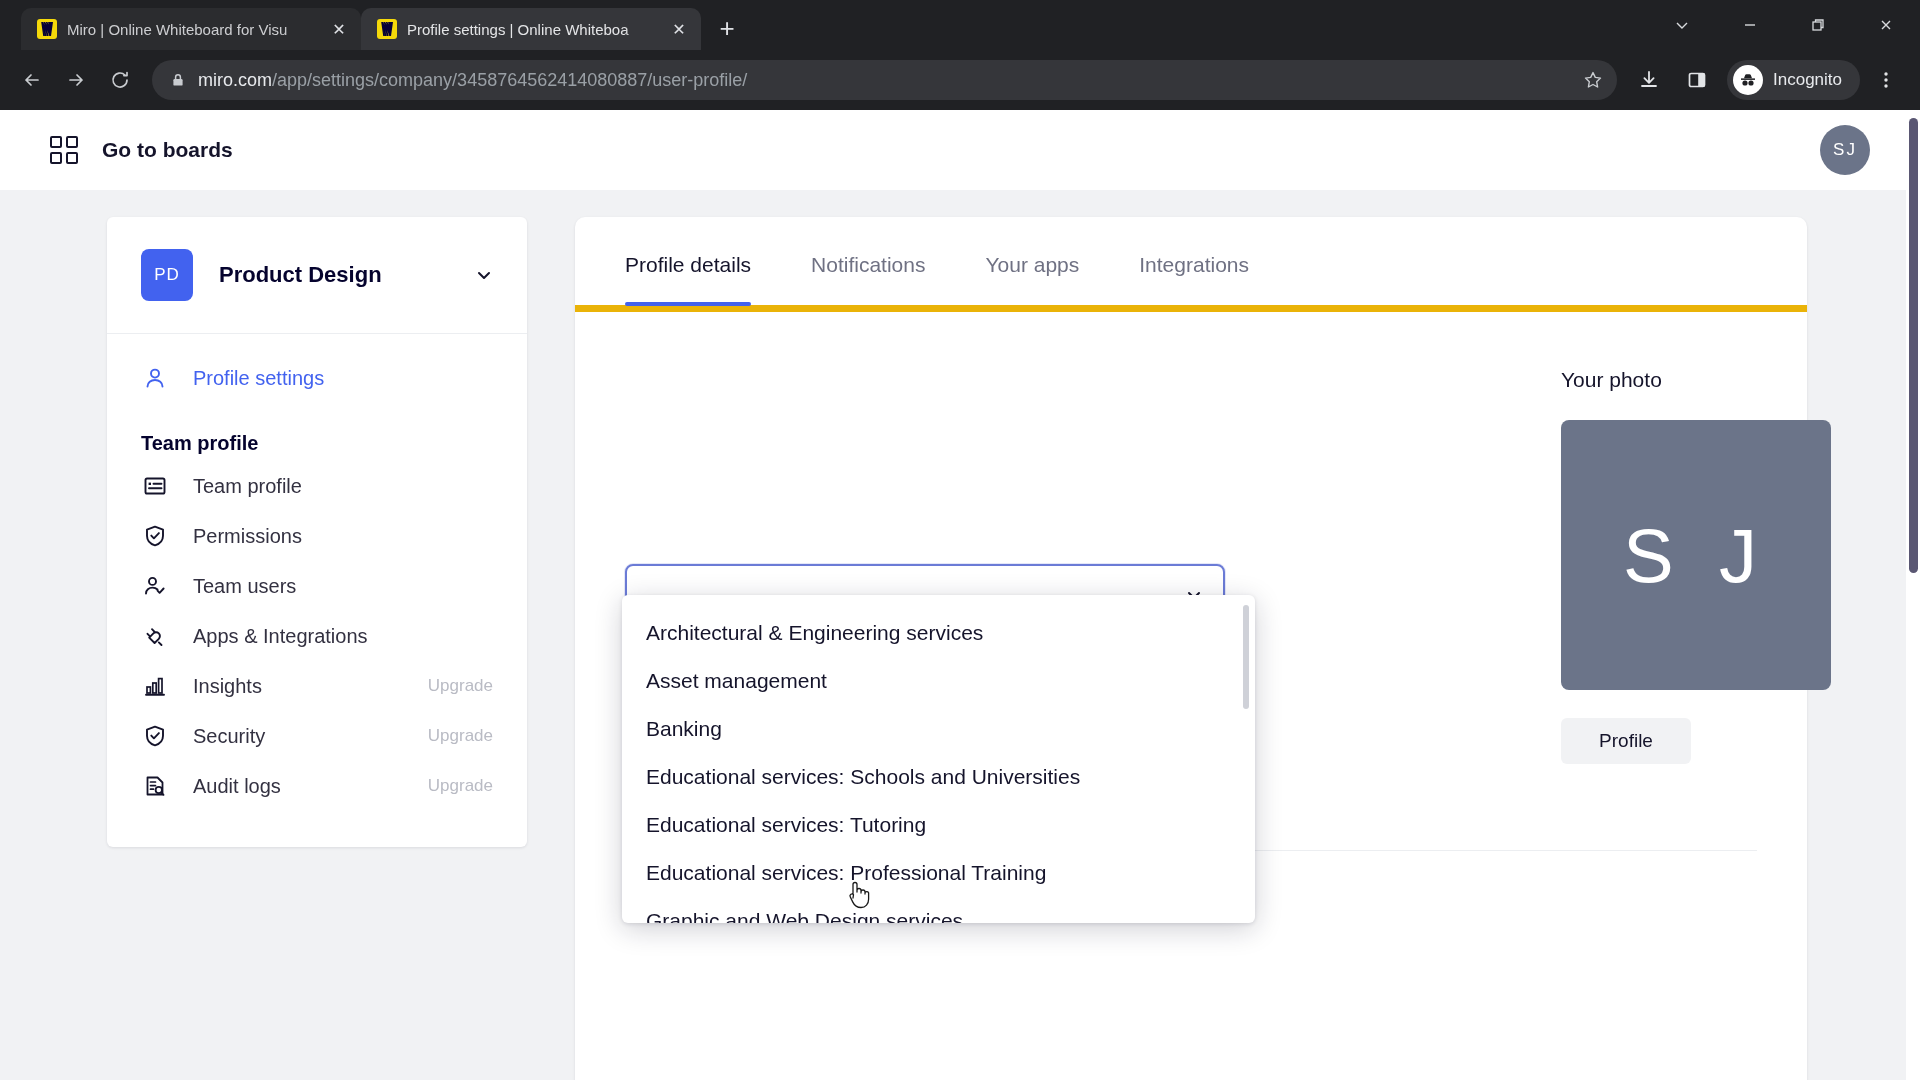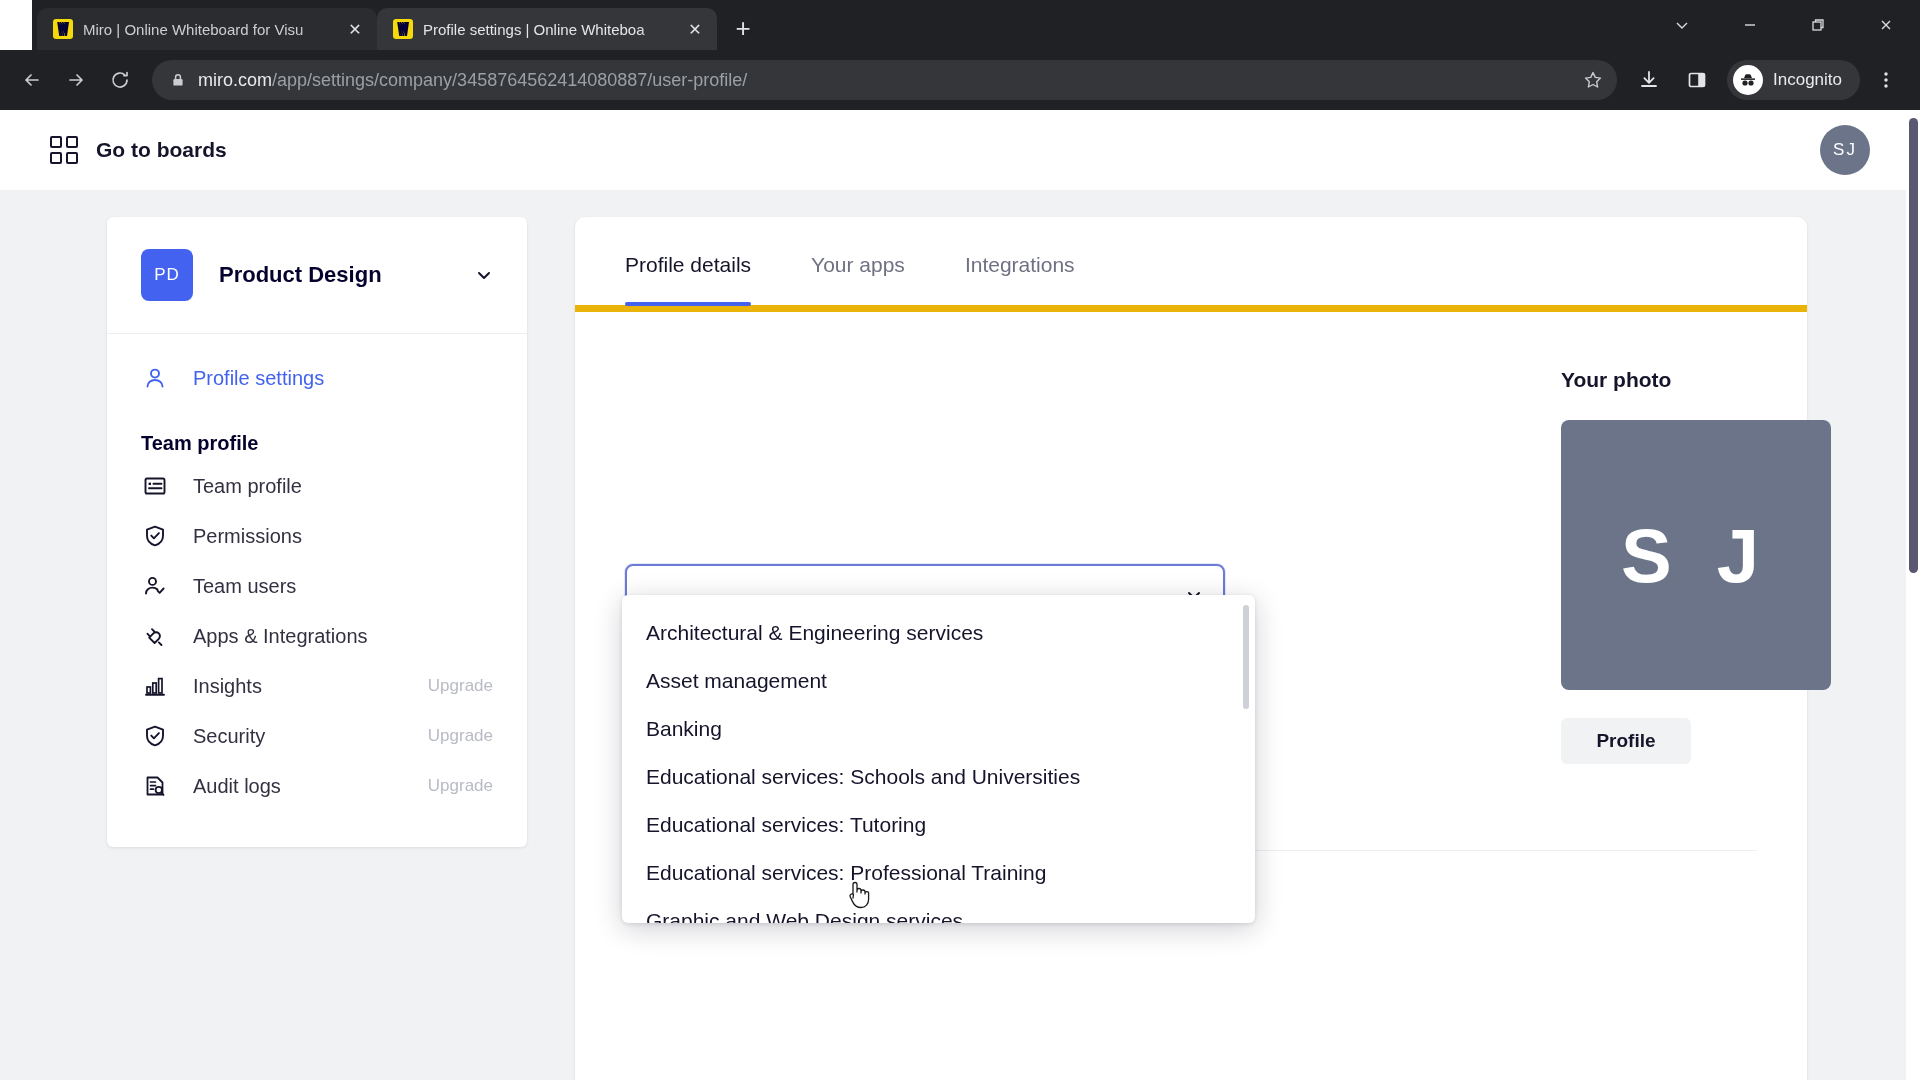--- a/index.html
+++ b/index.html
@@ -8,23 +8,22 @@
     overflow: hidden;
     font-family: "Liberation Sans", sans-serif;
     background: #ffffff;
   }
 
   
   .browser { width: 1920px; height: 1080px; position: relative; background: #fff; }
 
   .tabstrip {
     height: 50px; background: #202124;
-    display: flex; align-items: flex-end; padding-left: 5px;
+    display: flex; align-items: flex-end; padding-left: 21px;
     position: relative;
-    margin-left: 32px;
   }
   .tab {
     height: 42px; width: 340px;
     display: flex; align-items: center; gap: 10px;
     padding: 0 12px 0 16px;
     border-radius: 10px 10px 0 0;
     color: #c9ccd0; font-size: 15px;
     background: #35363a;
     position: relative;
   }
@@ -94,21 +93,21 @@
 
   
   .page {
     position: absolute; top: 110px; left: 0; right: 0; bottom: 0;
     background: #f1f2f4; overflow: hidden;
   }
   .app-header {
     height: 80px; background: #fff; display: flex; align-items: center;
     padding: 0 50px 0 50px; justify-content: space-between;
   }
-  .brand { display: flex; align-items: center; gap: 18px; }
+  .brand { display: flex; align-items: center; gap: 24px; }
   .brand-label { font-size: 21px; font-weight: 700; color: #15142b; }
   .grid-icon { display: grid; grid-template-columns: 12px 12px; grid-gap: 4px; }
   .grid-icon i { width: 12px; height: 12px; border: 2.2px solid #15142b; border-radius: 2px; display:block;}
   .avatar-round {
     width: 50px; height: 50px; border-radius: 50%; background: #6b7489;
     color: #fff; display: flex; align-items: center; justify-content: center;
     font-size: 17px; letter-spacing: 2px;
   }
 
   .content {
@@ -174,21 +173,21 @@
   .form { padding: 56px 50px 0 50px; display: flex; gap: 60px; }
   .form-left { width: 600px; }
   .field-label { font-size: 20px; color: #15142b; margin-bottom: 10px; }
   .select-box {
     width: 600px; height: 62px; border: 1px solid #cfd2dd; border-radius: 8px;
     display: flex; align-items: center; padding: 0 20px; justify-content: space-between;
     font-size: 21px; color: #15142b; background: #fff;
   }
   .select-box.focused { border: 2px solid #6b7bd6; box-shadow: 0 0 0 1px rgba(107,123,214,.18); }
   .select-box .caret { color: #15142b; display: flex; align-items: center; }
-  .form-right { width: 320px; padding-left: 10px; font-weight: bold; }
+  .form-right { width: 320px; padding-left: 10px; }
   .photo-title { font-size: 21px; color: #15142b; margin-bottom: 28px; }
   .photo-box {
     width: 270px; height: 270px; border-radius: 8px; background: #6b7489;
     color: #fff; font-size: 76px; letter-spacing: 12px;
     display: flex; align-items: center; justify-content: center;
   }
   .upload-btn {
     margin-top: 28px; width: 130px; height: 46px; background: #f1f2f4;
     border-radius: 6px; display: flex; align-items: center; justify-content: center;
     font-size: 19px; color: #15142b;
@@ -469,20 +468,21 @@
               </svg>
           </span>
           <span class="lbl">Audit logs</span>
           <span class="upgrade">Upgrade</span>
         </div>
       </div>
 
       <div class="main">
         <div class="tabs">
           <div class="tab-item active">Profile details</div>
+          <div class="tab-item">Notifications</div>
           <div class="tab-item">Your apps</div>
           <div class="tab-item">Integrations</div>
         </div>
 
         <div class="form">
           <div class="form-left">
             <div style="height:196px"></div>
             <div class="select-box focused">
               <span></span>
               <span class="caret">

